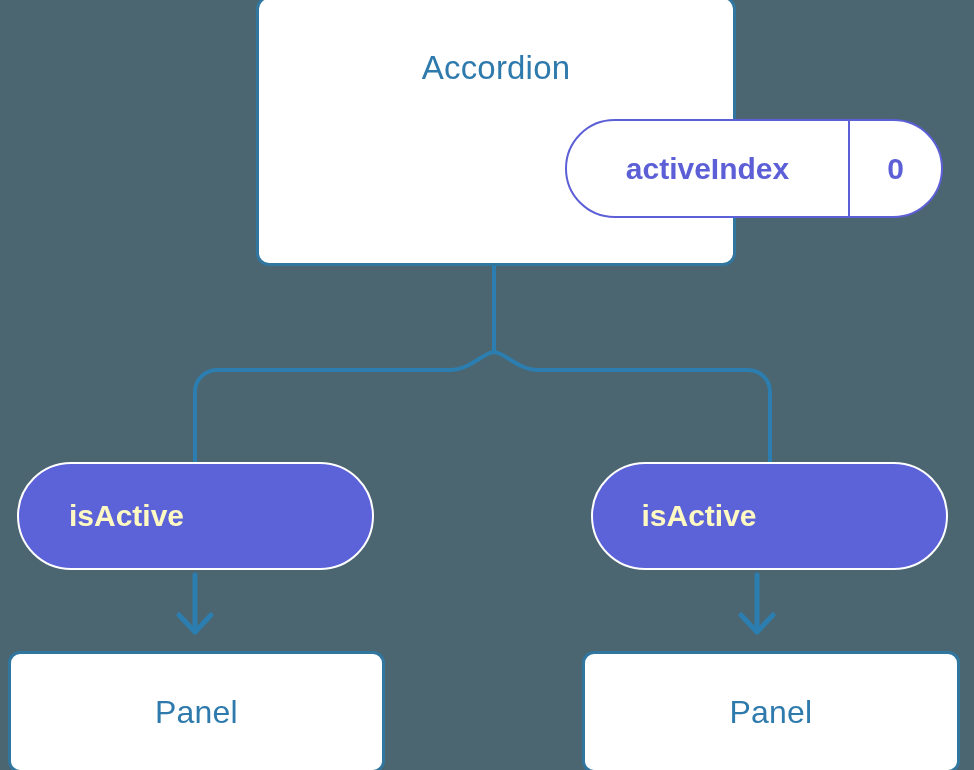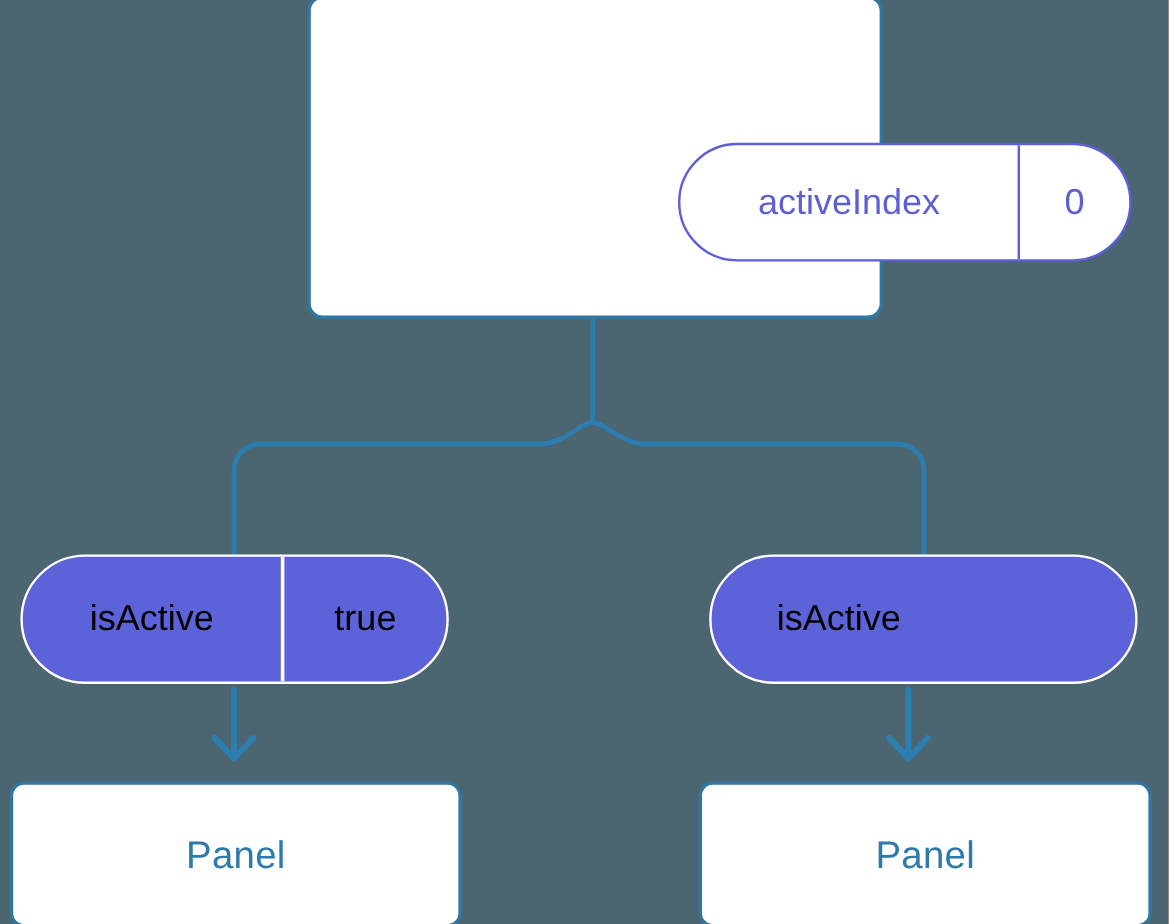--- a/index.html
+++ b/index.html
@@ -84,20 +84,21 @@
     align-items: stretch;
     border-radius: 999px;
     overflow: hidden;
   }
   .pill-key,
   .pill-val {
     display: flex;
     align-items: center;
     justify-content: center;
     box-sizing: border-box;
+    font-weight: bold;
   }
   
   .pill-outline {
     border: 2px solid #5c5fd6;
     background: #ffffff;
   }
   .pill-outline .pill-key,
   .pill-outline .pill-val {
     color: #5c5fd6;
     font-size: 30px;
@@ -105,21 +106,21 @@
   .pill-outline .pill-val {
     border-left: 2px solid #5c5fd6;
   }
   
   .pill-solid {
     background: #5c63d8;
     border: 2px solid #ffffff;
   }
   .pill-solid .pill-key,
   .pill-solid .pill-val {
-    color: #000000;
+    color: #fef9c3;
     font-size: 30px;
   }
   .pill-solid .pill-val {
     border-left: 3px solid #ffffff;
   }
   
   #pill-activeindex {
     left: 306px;
     top: 120px;
     width: 378px;
@@ -164,30 +165,30 @@
       <path d="M179,615 L195,632 L211,615" fill="none" stroke="#2d7eb0" stroke-width="5" stroke-linecap="round" stroke-linejoin="round"></path>
     </g>
 
     <g>
       <path d="M757,575 L757,632" fill="none" stroke="#2d7eb0" stroke-width="5" stroke-linecap="round"></path>
       <path d="M741,615 L757,632 L773,615" fill="none" stroke="#2d7eb0" stroke-width="5" stroke-linecap="round" stroke-linejoin="round"></path>
     </g>
   </svg>
 
   <div class="card" id="accordion-card">
+    <span class="card-label">Accordion</span>
 
     <div class="pill pill-outline" id="pill-activeindex">
       <span class="pill-key">activeIndex</span>
       <span class="pill-val">0</span>
     </div>
   </div>
 
   <div class="pill pill-solid" id="pill-isactive-left">
     <span class="pill-key">isActive</span>
-    <span class="pill-val">true</span>
   </div>
 
   <div class="pill pill-solid" id="pill-isactive-right">
     <span class="pill-key">isActive</span>
   </div>
 
   <div class="card panel-card" id="panel-left">
     <span class="card-label">Panel</span>
   </div>
 

